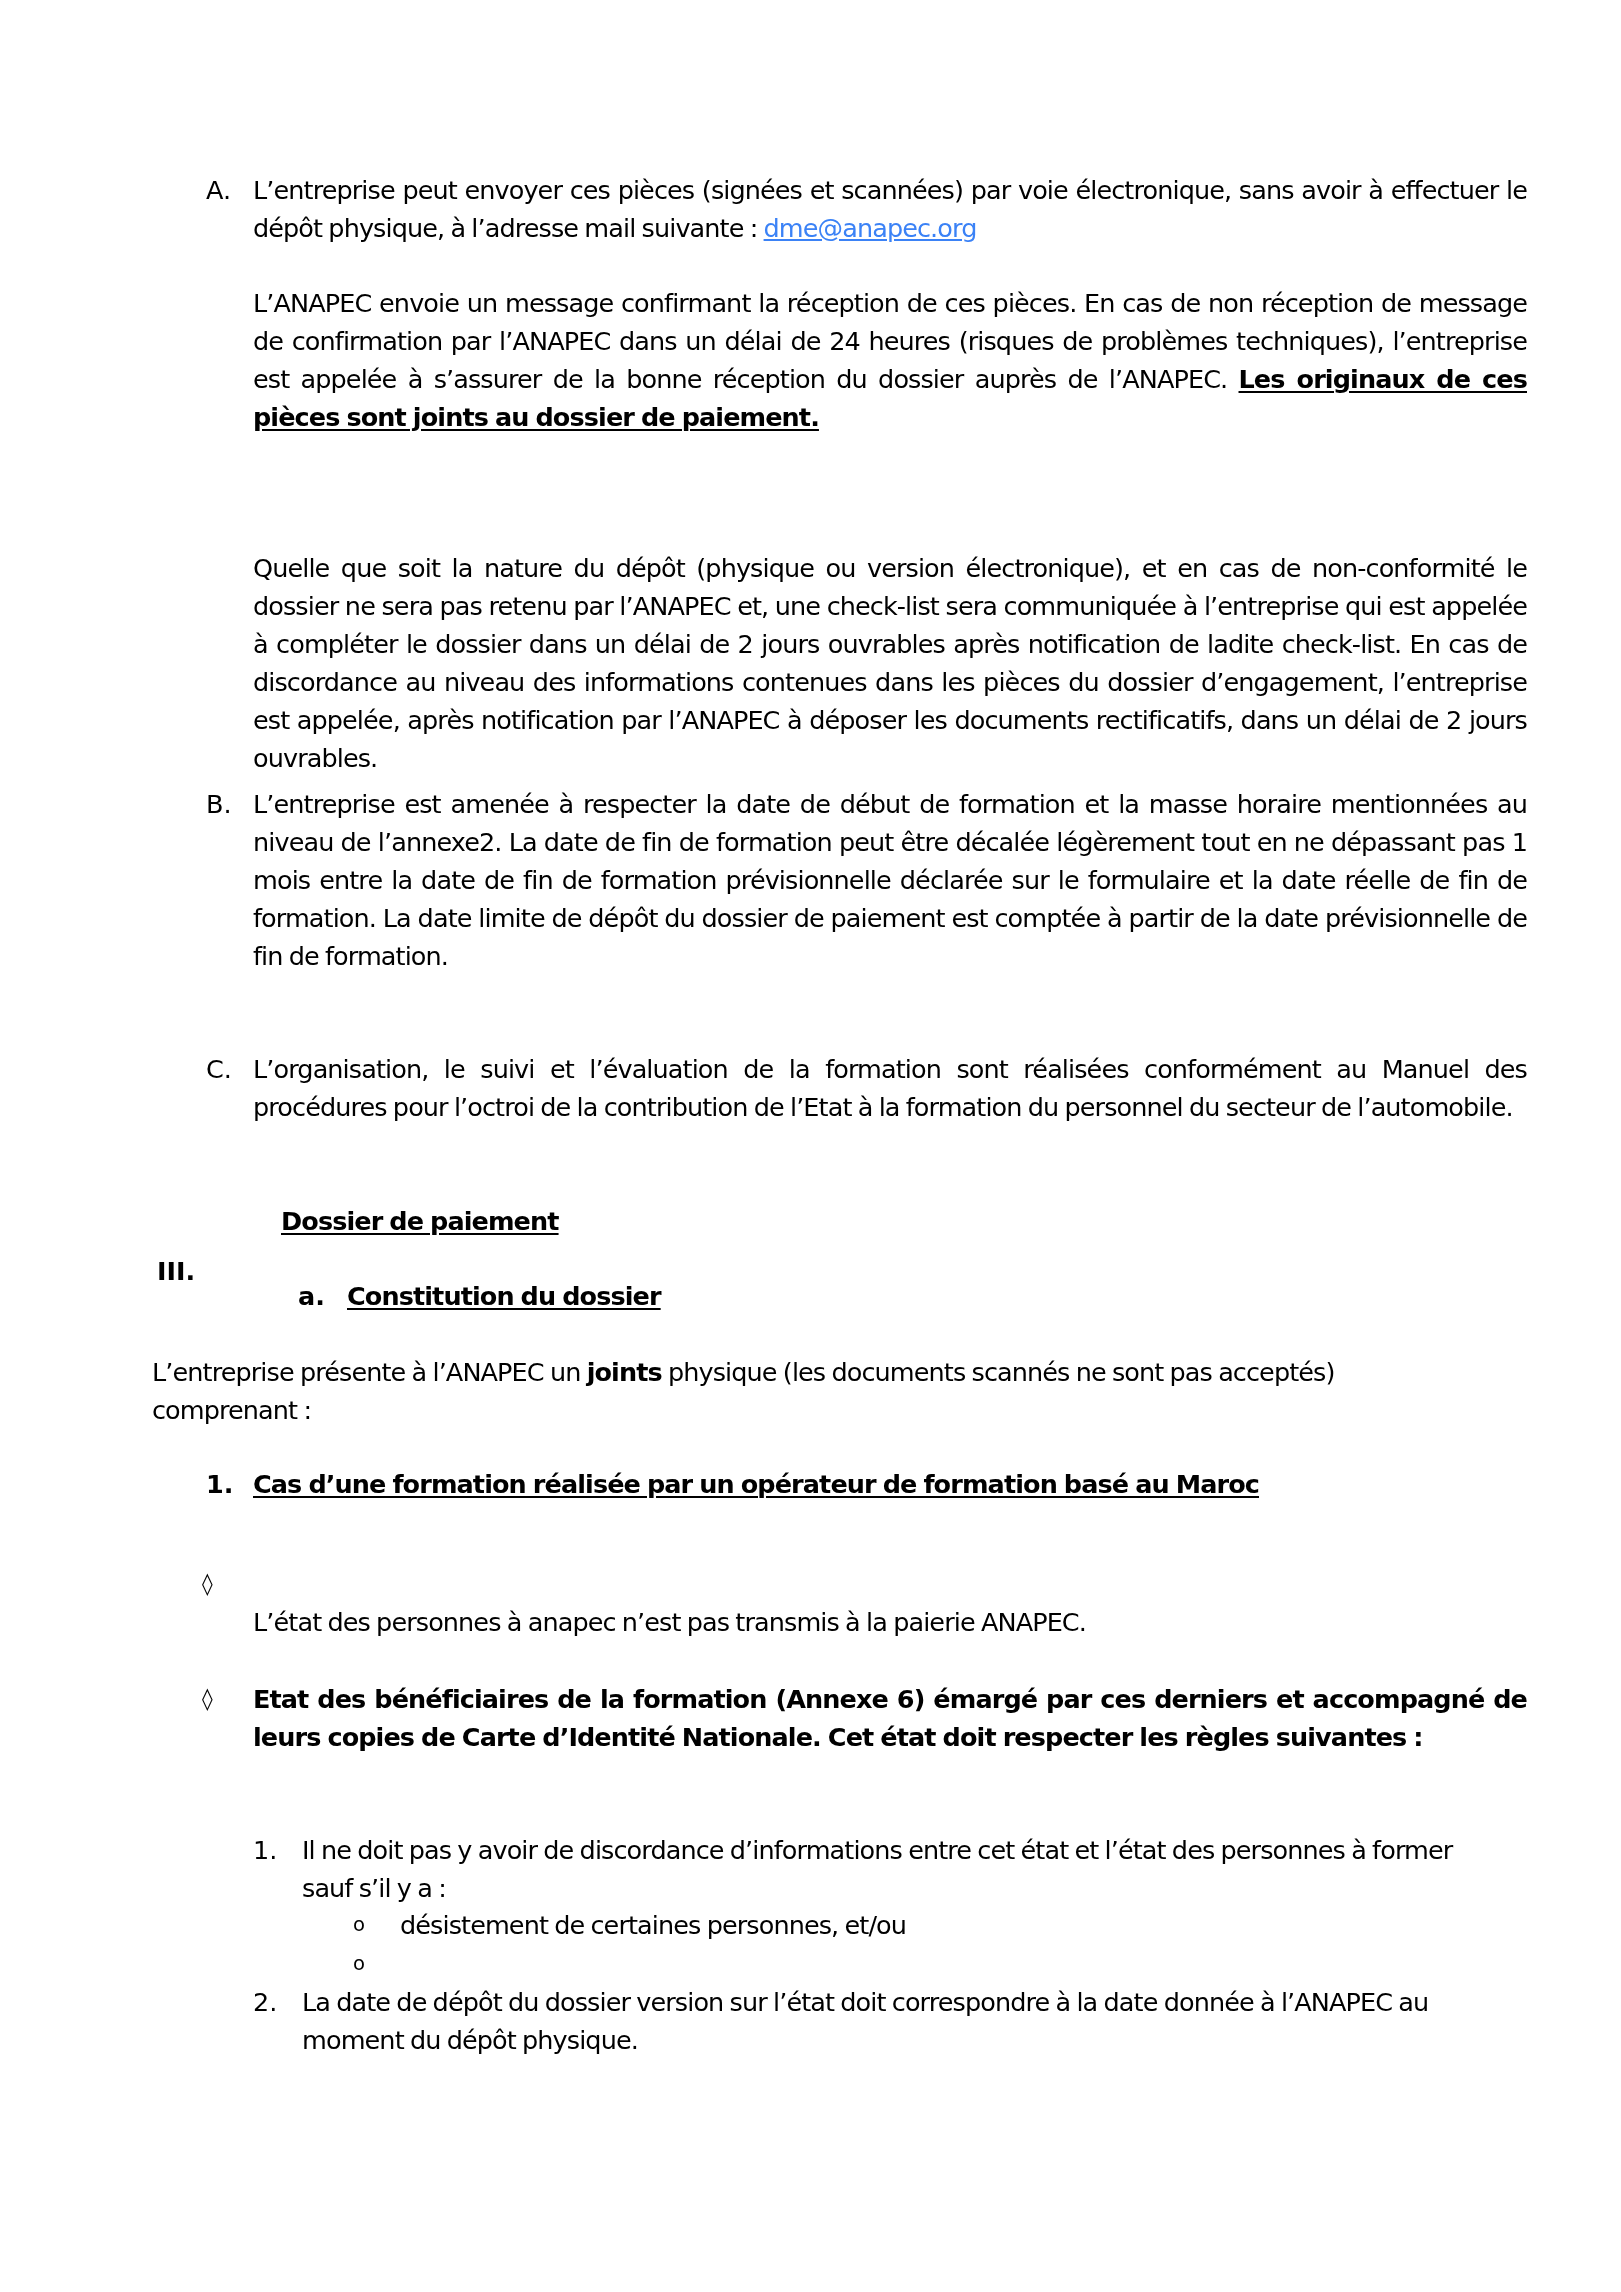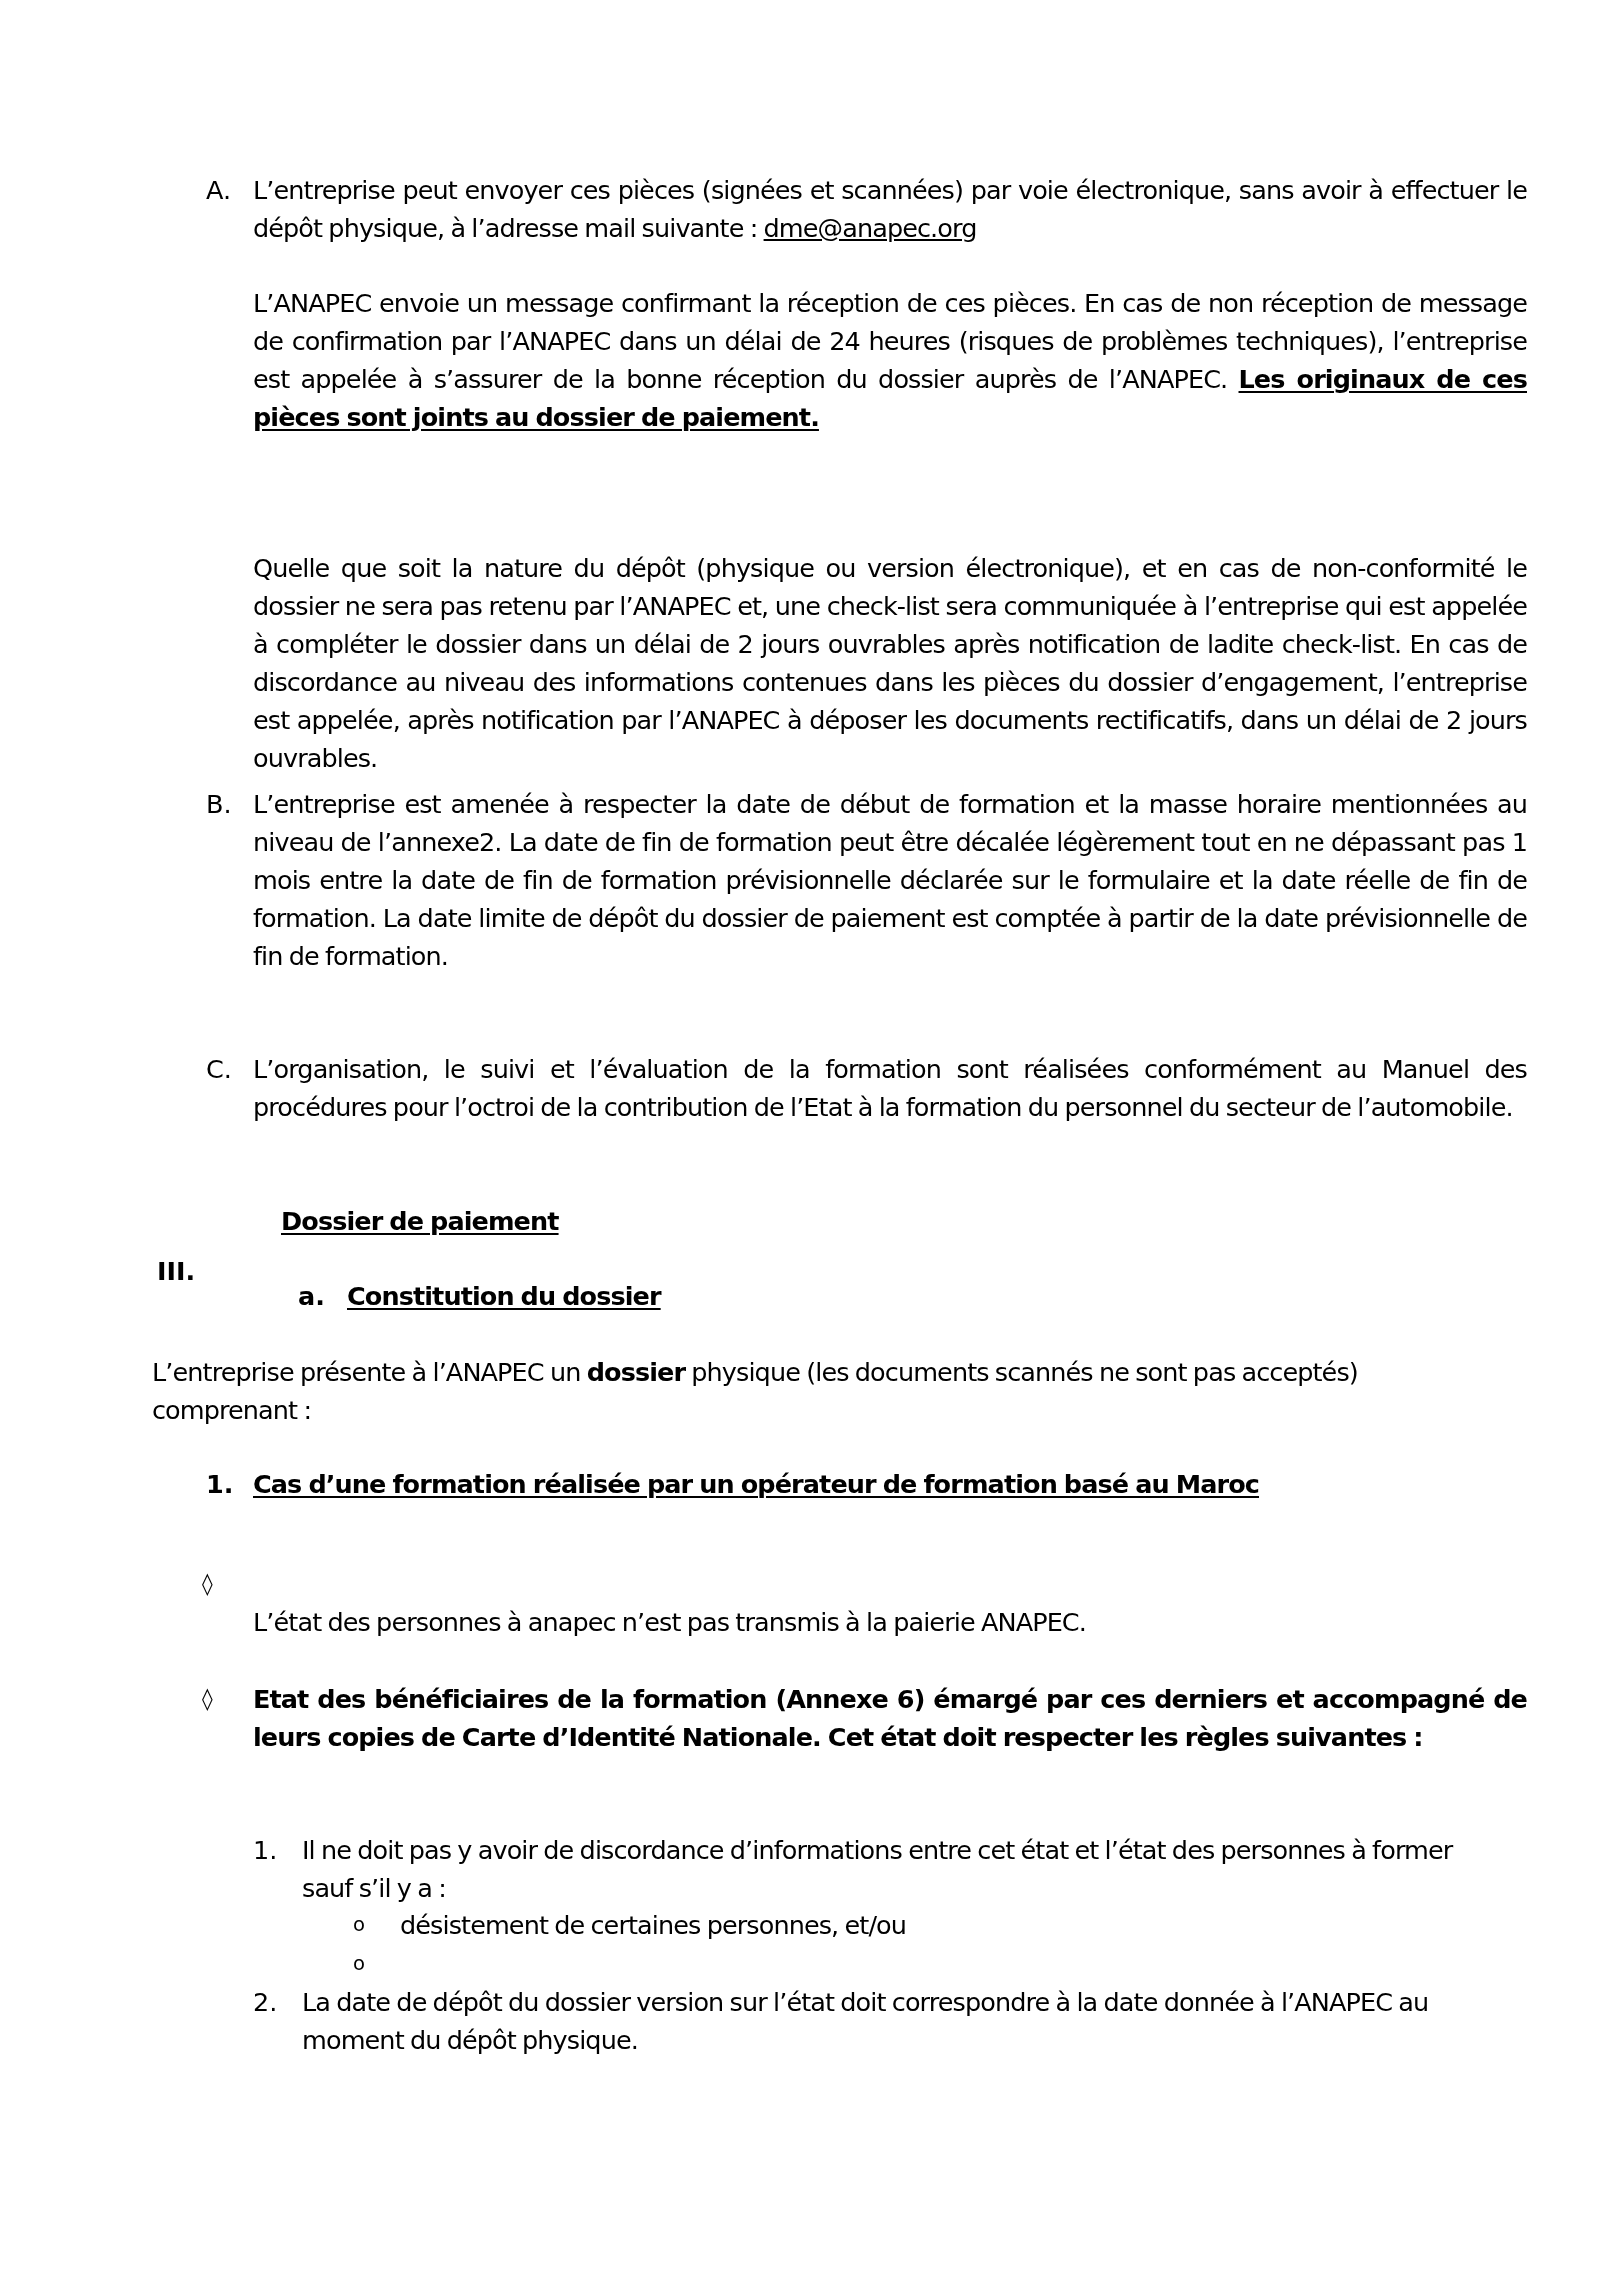--- a/index.html
+++ b/index.html
@@ -2,21 +2,21 @@
 <html><head>
 <meta charset="utf-8">
 <style>
   html, body { margin: 0; padding: 0; background: #ffffff; }
   body { width: 1621px; height: 2293px; position: relative; overflow: hidden;
          font-family: "DejaVu Sans", sans-serif; color: #000; }
   .page { position: absolute; left: 0; top: 0; width: 1621px; height: 2293px; }
   .blk { position: absolute; font-size: 25.5px; line-height: 38px; letter-spacing: -0.9px; word-spacing: -1px; }
   .just { text-align: justify; text-align-last: left; }
   .marker { position: absolute; font-size: 25.5px; line-height: 38px; }
-  .link { color: #000000; text-decoration: underline; margin-top: 27px; }
+  .link { color: #3b82f6; text-decoration: underline; margin-top: 27px; }
   .bu { font-weight: bold; text-decoration: underline; text-decoration-thickness: 2px; text-underline-offset: 2.9px; }
   .b { font-weight: bold; }
   .lz { font-family: "DejaVu Sans", sans-serif; font-size: 21.6px; }
   .circ { font-size: 19.6px; }
 </style>
 </head>
 <body>
 
 <div class="page">
 
@@ -43,21 +43,21 @@
     <span>L’organisation, le suivi et l’évaluation de la formation sont réalisées conformément au Manuel des procédures pour l’octroi de la contribution de l’Etat à la formation du personnel du secteur de l’automobile.</span>
   </div>
 
   <span class="marker b" style="left:157px; top:1252px;">III.</span>
   <span class="blk bu" style="left:253px; top:1202px;margin-left:28px;">Dossier de paiement</span>
 
   <span class="marker b" style="left:298px; top:1277px;">a.</span>
   <span class="blk bu" style="left:347px; top:1277px;text-decoration:underline;">Constitution du dossier</span>
 
   <div class="blk" style="left:152px; top:1353px; width:1274px;">
-    <span>L’entreprise présente à l’ANAPEC un </span><span class="b">dossier</span><span> physique (les documents scannés ne sont pas acceptés) comprenant :</span>
+    <span>L’entreprise présente à l’ANAPEC un </span><span class="b">joints</span><span> physique (les documents scannés ne sont pas acceptés) comprenant :</span>
   </div>
 
   <span class="marker b" style="left:206px; top:1465px;">1.</span>
   <span class="blk bu" style="left:253px; top:1465px;">Cas d’une formation réalisée par un opérateur de formation basé au Maroc</span>
 
   <span class="marker lz" style="left:202px; top:1565px;">◊</span>
   <div class="blk just" style="left:253px; top:1565px; width:1274px;">
     <br>
     <span>L’état des personnes à anapec n’est pas transmis à la paierie ANAPEC.</span>
   </div>

